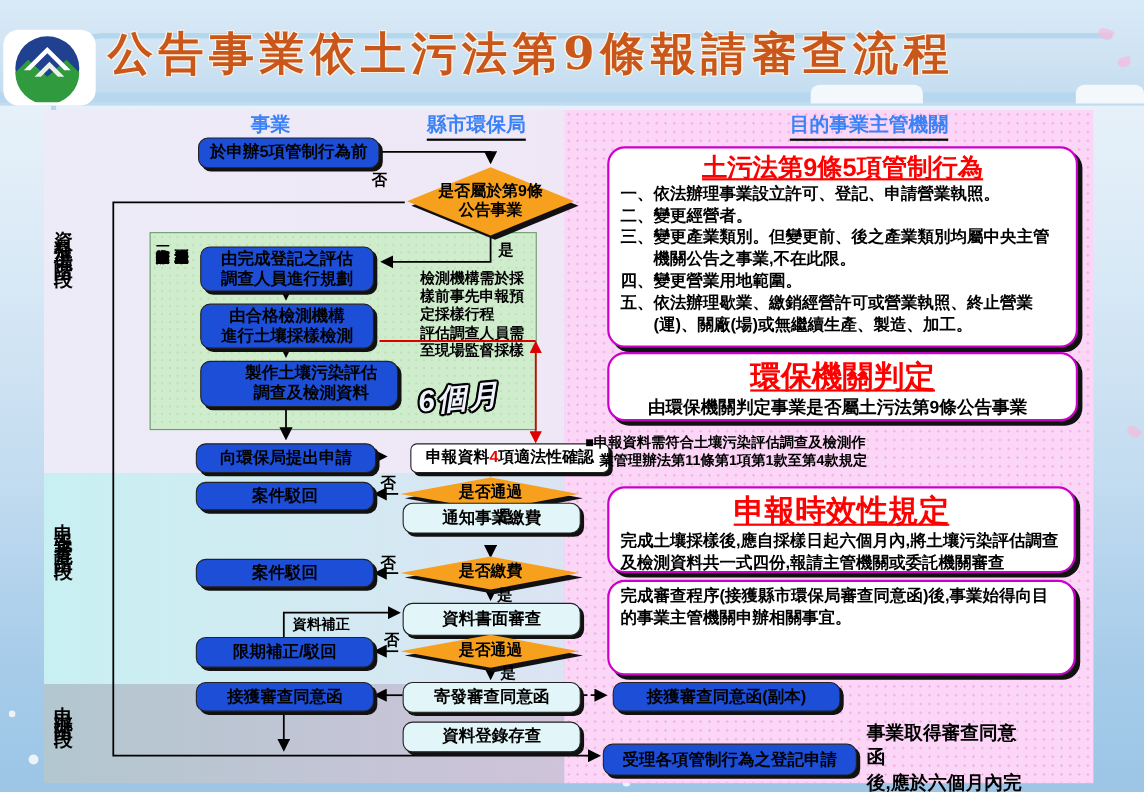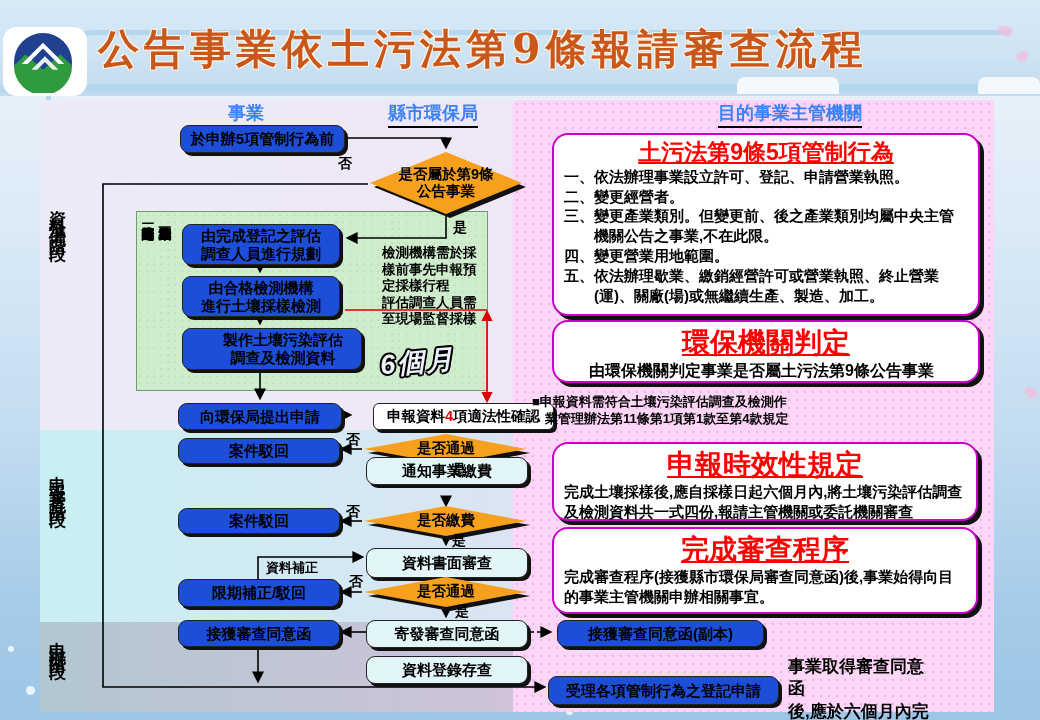--- a/index.html
+++ b/index.html
@@ -239,21 +239,20 @@
   <div class="info-title">環保機關判定</div>
   <div class="info-body" style="font-size:16px;margin-left:25px;">由環保機關判定事業是否屬土污法第9條公告事業</div>
 </div>
 
 <div class="infobox" style="left:552px;top:442px;width:402px;height:68px;">
   <div class="info-title">申報時效性規定</div>
   <div class="info-body">完成土壤採樣後,應自採樣日起六個月內,將土壤污染評估調查及檢測資料共一式四份,報請主管機關或委託機關審查</div>
 </div>
 
 <div class="infobox" style="left:552px;top:527px;width:402px;height:76px;">
-  <div class="info-title">完成審查程序</div>
   <div class="info-body">完成審查程序(接獲縣市環保局審查同意函)後,事業始得向目的事業主管機關申辦相關事宜。</div>
 </div>
 
 <div class="note" style="left:532px;top:393px;width:256px;text-indent:-1em;padding-left:1em;">■申報資料需符合土壤污染評估調查及檢測作
 業管理辦法第11條第1項第1款至第4款規定</div>
 <div class="note" style="left:788px;top:656px;width:150px;font-size:17px;">事業取得審查同意函
 後,應於六個月內完
 成變更、歇業之登記</div>
 
 </body></html>

